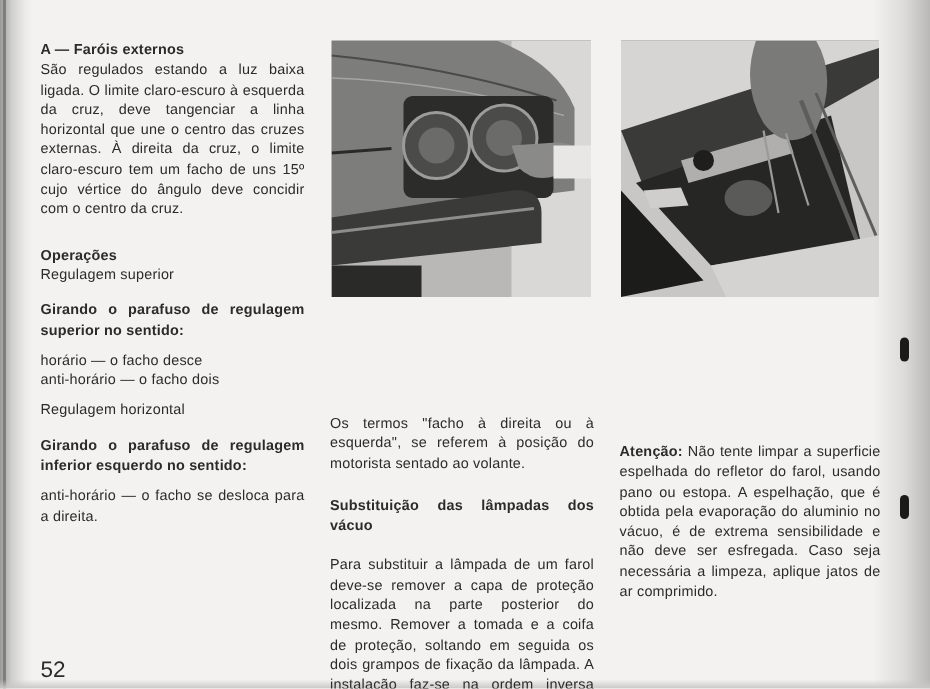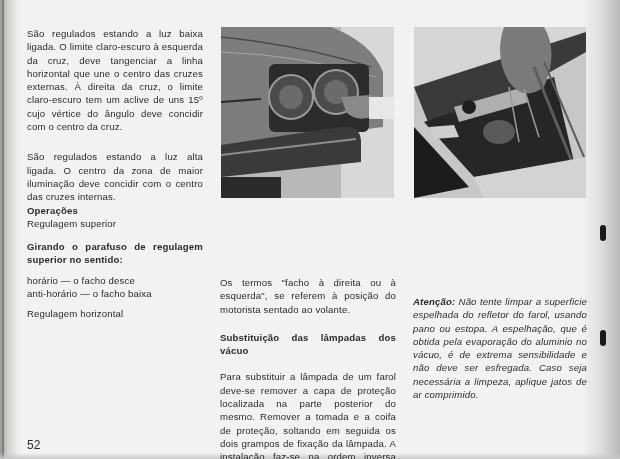--- a/index.html
+++ b/index.html
@@ -34,23 +34,23 @@
   .col2 { left: 220px; top: 276px; width: 176px; }
   .col3 { left: 413px; top: 276px; width: 174px; }
 
   .heading { font-weight: bold; margin: 0; }
   .h-a { margin-bottom: 12px; }
   .sec-a-body { margin-bottom: 17px !important; }
   .h-ops { margin-top: 24px; margin-bottom: 10px; }
   .gap { margin-top: 7px !important; }
   .gap2 { margin-top: 10px !important; font-weight: bold; }
   .col2 .h-sub { margin-top: 15px; margin-bottom: 13px; }
-  .col3 .att { margin-top: 19px !important; font-style: italic; }
+  .col3 .att { margin-top: 19px !important; }
   .bold { font-weight: bold; }
-  .page-number { position: absolute; left: 27px; top: 438px; font-size: 12px; }
+  .page-number { position: absolute; left: 27px; top: 438px; font-size: 15px; }
 
   .photo {
     position: absolute; overflow: hidden;
     background: #8f8f8d;
   }
   .photo-1 { left: 221px; top: 27px; width: 173px; height: 171px; }
   .photo-2 { left: 414px; top: 27px; width: 172px; height: 171px; }
   .photo svg { display: block; width: 100%; height: 100%; }
 </style>
 </head>
@@ -96,28 +96,30 @@
     <path d="M90 0 L130 0 Q145 25 130 60 Q110 75 95 55 Q80 30 90 0 Z" fill="#7a7a78"></path>
     <path d="M95 60 L105 115 M110 62 L125 110" stroke="#9a9a98" stroke-width="1.5" fill="none"></path>
     <ellipse cx="85" cy="105" rx="16" ry="12" fill="#5a5a58"></ellipse>
     <path d="M120 40 L160 140" stroke="#5d5d5b" stroke-width="3"></path>
     <path d="M130 35 L170 130" stroke="#5d5d5b" stroke-width="2"></path>
     <path d="M60 150 L172 130 L172 171 L70 171 Z" fill="#d4d3d1"></path>
   </svg>
 </div>
 
 <div class="col col1">
-  <p class="sec-a-body">São regulados estando a luz baixa ligada. O limite claro-escuro à esquerda da cruz, deve tangenciar a linha horizontal que une o centro das cruzes externas. À direita da cruz, o limite claro-escuro tem um aclive de uns 15º cujo vértice do ângulo deve concidir com o centro da cruz.</p>
-  <p>São regulados estando a luz alta ligada. O centro da zona de maior iluminação deve concidir com o centro das cruzes internas.</p>
+  <p class="heading h-a">A — Faróis externos</p>
+  <p class="sec-a-body">São regulados estando a luz baixa ligada. O limite claro-escuro à esquerda da cruz, deve tangenciar a linha horizontal que une o centro das cruzes externas. À direita da cruz, o limite claro-escuro tem um facho de uns 15º cujo vértice do ângulo deve concidir com o centro da cruz.</p>
   <p class="heading h-ops">Operações</p>
   <p>Regulagem superior</p>
   <p class="gap2">Girando o parafuso de regulagem superior no sentido:</p>
   <p class="gap">horário — o facho desce</p>
-  <p>anti-horário — o facho baixa</p>
+  <p>anti-horário — o facho dois</p>
   <p class="gap">Regulagem horizontal</p>
+  <p class="gap2">Girando o parafuso de regulagem inferior esquerdo no sentido:</p>
+  <p class="gap">anti-horário — o facho se desloca para a direita.</p>
 </div>
 <div class="page-number">52</div>
 
 <div class="col col2">
   <p>Os termos "facho à direita ou à esquerda", se referem à posição do motorista sentado ao volante.</p>
   <p class="heading h-sub">Substituição das lâmpadas dos vácuo</p>
   <p>Para substituir a lâmpada de um farol deve-se remover a capa de proteção localizada na parte posterior do mesmo. Remover a tomada e a coifa de proteção, soltando em seguida os dois grampos de fixação da lâmpada. A instalação faz-se na ordem inversa obser-</p>
 </div>
 
 <div class="col col3">

